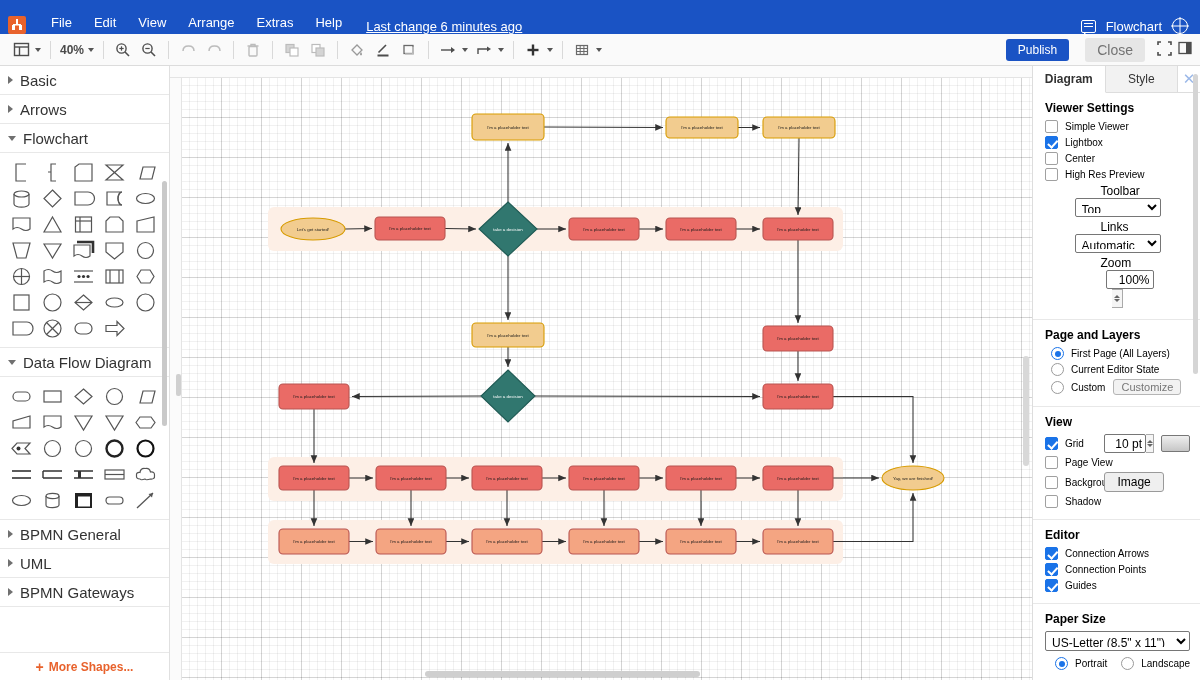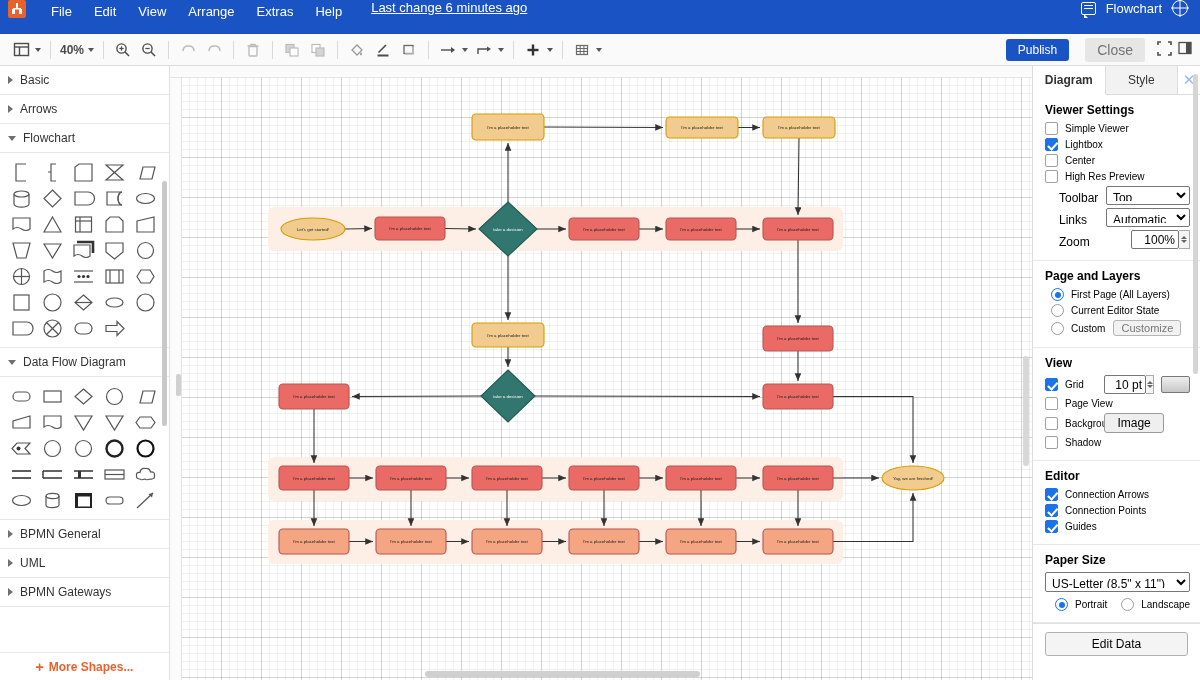--- a/index.html
+++ b/index.html
@@ -5,37 +5,37 @@
   * { box-sizing: border-box; margin:0; padding:0; }
   html,body { width:1200px; height:680px; overflow:hidden; }
   body {
     font-family: "Liberation Sans", sans-serif;
     font-size: 12px;
     color: #000;
     background: #fff;
   }
   
   #menubar {
-    height: 34px; background:#1a53c4; display:flex; align-items:flex-start;
+    height: 34px; background:#1a53c4; display:flex; align-items:flex-end;
     padding: 0 8px; color:#fff;
   }
   #menubar .logo {
     width:18px; height:18px; background:#e8622c; border-radius:2px;
     margin-right:14px; position:relative; flex:0 0 auto;
   }
   #menubar .logo::after{
     content:""; position:absolute; left:4px; top:3px; width:10px; height:12px;
     background:
       linear-gradient(#fff,#fff) 4px 0/2px 5px no-repeat,
       linear-gradient(#fff,#fff) 0 6px/3px 5px no-repeat,
       linear-gradient(#fff,#fff) 7px 6px/3px 5px no-repeat,
       linear-gradient(#fff,#fff) 1px 5px/8px 1.5px no-repeat;
   }
   #menubar .mi { padding: 4px 11px; font-size:13px; color:#fff; cursor:pointer; white-space:nowrap;}
-  #menubar .lastchange { margin-left:18px; font-size:13px; text-decoration:underline; cursor:pointer; }
+  #menubar .lastchange { margin-left:13px; font-size:13px; text-decoration:underline; cursor:pointer; }
   #menubar .spacer { flex:1 1 auto; }
   #menubar .right { display:flex; align-items:center; gap:10px; padding-right:4px;}
   #menubar .filename { font-size:13px; }
   .cmt-icon { width:15px; height:13px; border:1.6px solid #fff; border-radius:2px; position:relative;}
   .cmt-icon::before{ content:""; position:absolute; left:2px; top:2.5px; width:9px; height:1.4px; background:#fff;
     box-shadow:0 3px 0 #fff;}
   .cmt-icon::after{ content:""; position:absolute; left:2px; bottom:-4px; width:0;height:0;
     border-left:4px solid #fff; border-top:4px solid transparent;}
   .globe-icon { width:16px;height:16px;border:1.6px solid #fff;border-radius:50%;position:relative;}
   .globe-icon::before{content:"";position:absolute;left:50%;top:-1.6px;bottom:-1.6px;width:0;border-left:1.4px solid #fff;transform:translateX(-50%);}
@@ -61,21 +61,21 @@
      padding:4px 12px;font-size:14px;font-family:inherit;margin-left:16px;cursor:pointer;}
   .tr-icons{display:flex;align-items:center;gap:6px;margin:0 8px 0 12px;}
 
   
   #main { display:flex; height:614px; }
 
   
   #leftpanel { width:170px; background:#fff; border-right:1px solid #e0e0e0;
      overflow:hidden; position:relative;}
   .sect-head { height:29px; display:flex;align-items:center; padding-left:8px;
-     border-bottom:1px solid #e8e8e8; font-size:12px; color:#333; cursor:pointer;}
+     border-bottom:1px solid #e8e8e8; font-size:15px; color:#333; cursor:pointer;}
   .sect-head .arw { width:0;height:0;margin-right:7px; }
   .sect-head .arw.closed{ border-top:4px solid transparent;border-bottom:4px solid transparent;border-left:5px solid #707070;}
   .sect-head .arw.open{ border-left:4px solid transparent;border-right:4px solid transparent;border-top:5px solid #707070;}
   .shapegrid { display:flex; flex-wrap:wrap; padding:6px 4px 6px 6px; border-bottom:1px solid #e8e8e8;}
   .shapecell { width:31px;height:26px; display:flex;align-items:center;justify-content:center;cursor:pointer;}
   .shapecell svg{ display:block; }
   #moreshapes { height:28px;display:flex;align-items:center;justify-content:center;
      color:#e8622c;font-size:12px;font-weight:bold;cursor:pointer;
      position:absolute;bottom:0;left:0;right:0;background:#fff;border-top:1px solid #e8e8e8;}
   #lp-scroll { position:absolute; right:2px; top:115px; width:5px;height:245px;
@@ -122,21 +122,21 @@
      margin-right:7px;flex:0 0 auto;cursor:pointer;}
   .ck.on{ background:#1a73e8;border-color:#1a73e8;position:relative;}
   .ck.on::after{content:"";position:absolute;left:4px;top:0.5px;width:3.5px;height:7.5px;
      border:solid #fff;border-width:0 2px 2px 0;transform:rotate(42deg);}
   .rd{ width:13px;height:13px;border:1px solid #9a9a9a;border-radius:50%;background:#fff;
      margin-right:7px;flex:0 0 auto;cursor:pointer;}
   .rd.on{ border:1px solid #1a73e8; position:relative;}
   .rd.on::after{content:"";position:absolute;left:2.5px;top:2.5px;width:6px;height:6px;
      border-radius:50%;background:#1a73e8;}
   .lblsm{ font-size:10px;color:#000;}
-  .frow{ display:flex;align-items:flex-end;margin:3px 0; }
+  .frow{ display:flex;align-items:center;margin:3px 0;flex-direction:column; }
   .frow .flbl{ width:62px; padding-left:14px; font-size:12px;}
   select.fsel{ font-family:inherit;font-size:12px;height:19px;border:1px solid #767676;
      background:#fff;border-radius:2px;padding:3px 2px; }
   input.finp{ font-family:inherit;font-size:12px;height:19px;border:1px solid #767676;
      background:#fff;border-radius:2px;text-align:right;padding:0 3px;}
   .spin{ width:11px;height:19px;border:1px solid #aaa;border-left:none;background:#f5f5f5;
      display:flex;flex-direction:column;justify-content:center;align-items:center;cursor:pointer;}
   .spin i{ width:0;height:0;border-left:3px solid transparent;border-right:3px solid transparent;display:block;}
   .spin i.up{border-bottom:3.5px solid #666;margin-bottom:1.5px;}
   .spin i.dn{border-top:3.5px solid #666;}

